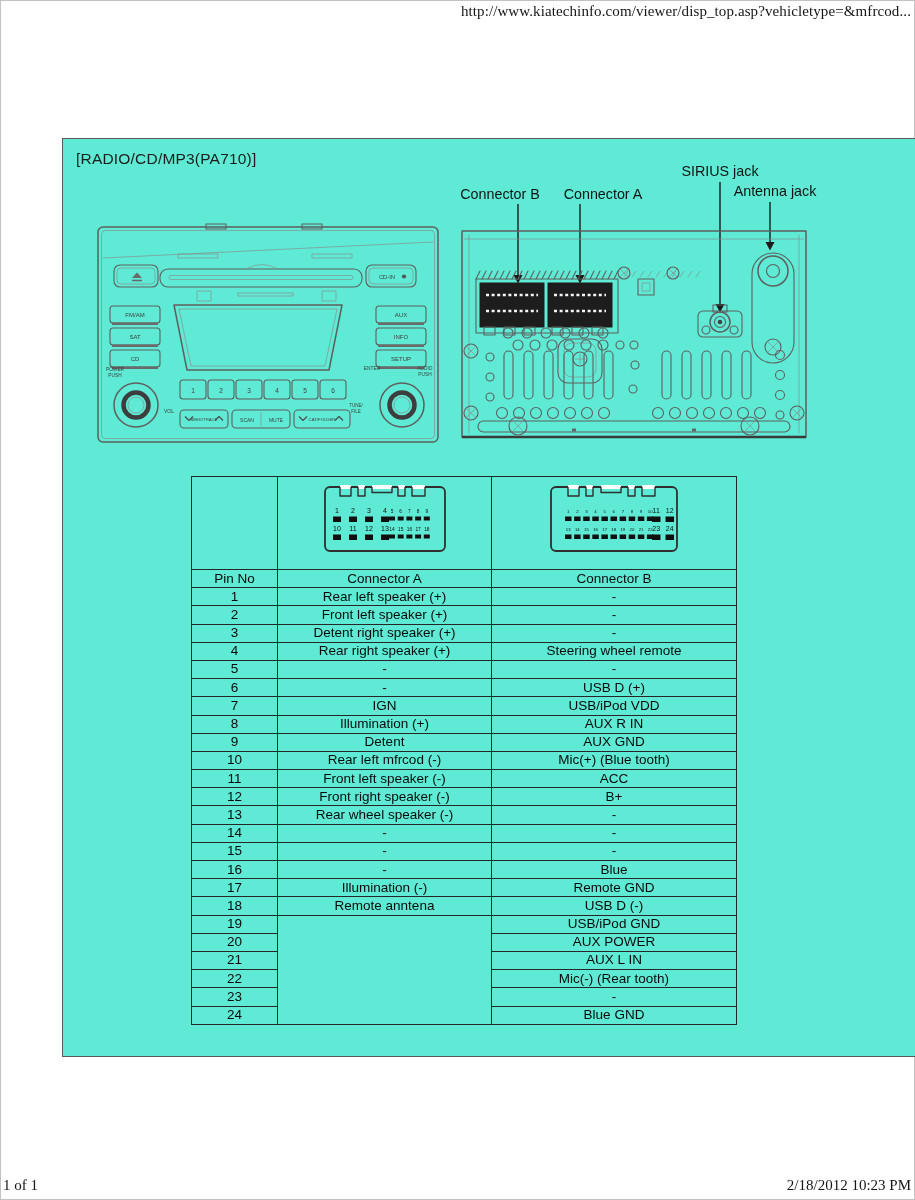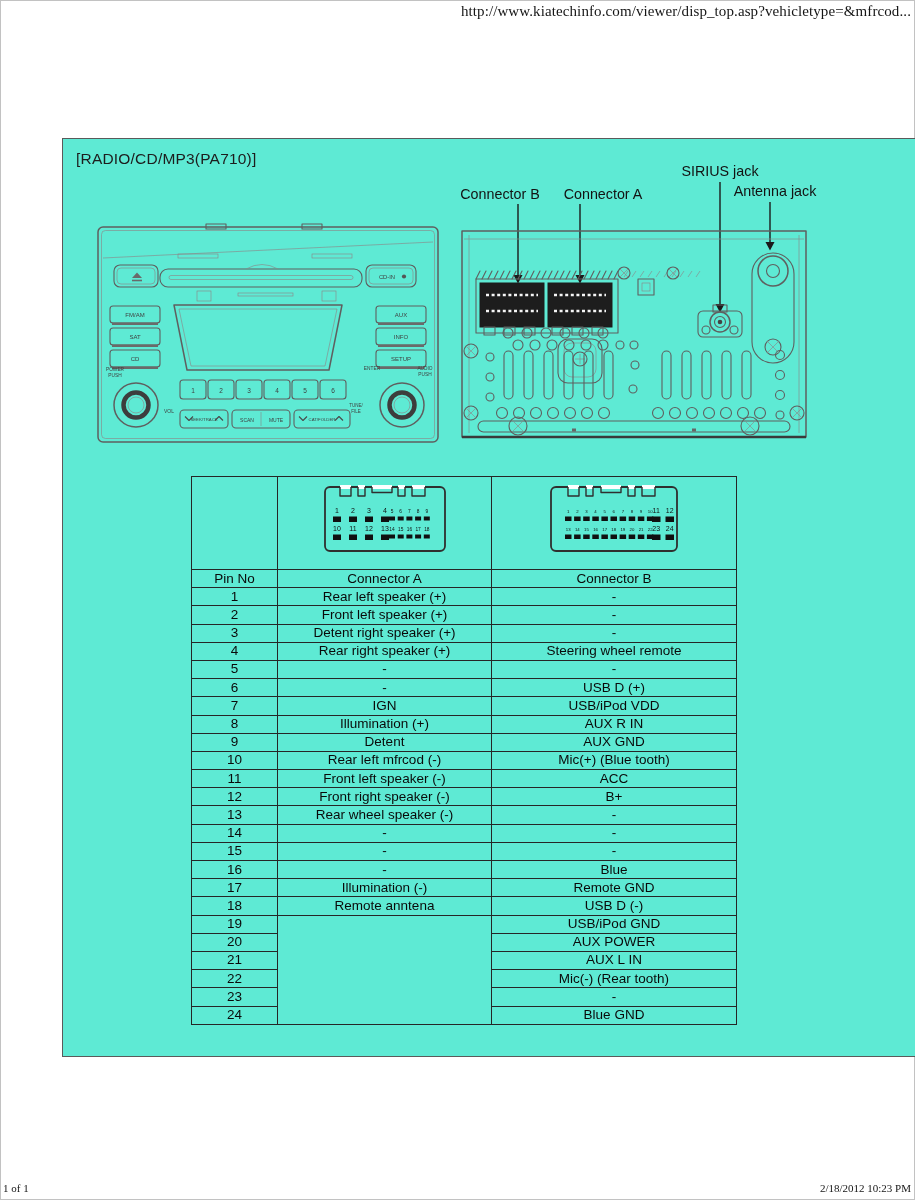--- a/index.html
+++ b/index.html
@@ -5,21 +5,21 @@
   html,body{margin:0;padding:0;}
   body{
     width:915px;height:1200px;position:relative;background:#ffffff;
     font-family:"Liberation Sans",sans-serif;color:#0f0f0f;overflow:hidden;
     box-shadow:inset 0 0 0 1px #c2c2c2;
   }
   .url-header{
     position:absolute;top:3px;right:4px;font-family:"Liberation Serif",serif;
     font-size:15px;color:#151515;letter-spacing:.1px;
   }
-  .footer{position:absolute;bottom:6px;font-family:"Liberation Serif",serif;font-size:11px;color:#151515;}
+  .footer{position:absolute;bottom:6px;font-family:"Liberation Serif",serif;font-size:15px;color:#151515;}
   .footer.left{left:3px;}
   .footer.right{right:4px;}
   .frame{
     position:absolute;left:62px;top:138px;width:906px;height:919px;
     border:1.6px solid #5a5a5a;box-sizing:border-box;background:#5eead4;
   }
   .title{position:absolute;left:13px;top:11px;font-size:15.5px;color:#1d1d1d;letter-spacing:.2px;}
   .diagram-svg{position:absolute;left:0;top:10px;width:788px;height:312px;}
   svg text{font-family:"Liberation Sans",sans-serif;}
   .ln{fill:none;stroke:#5f5f5f;stroke-width:1.1;stroke-linejoin:round;stroke-linecap:round;}

